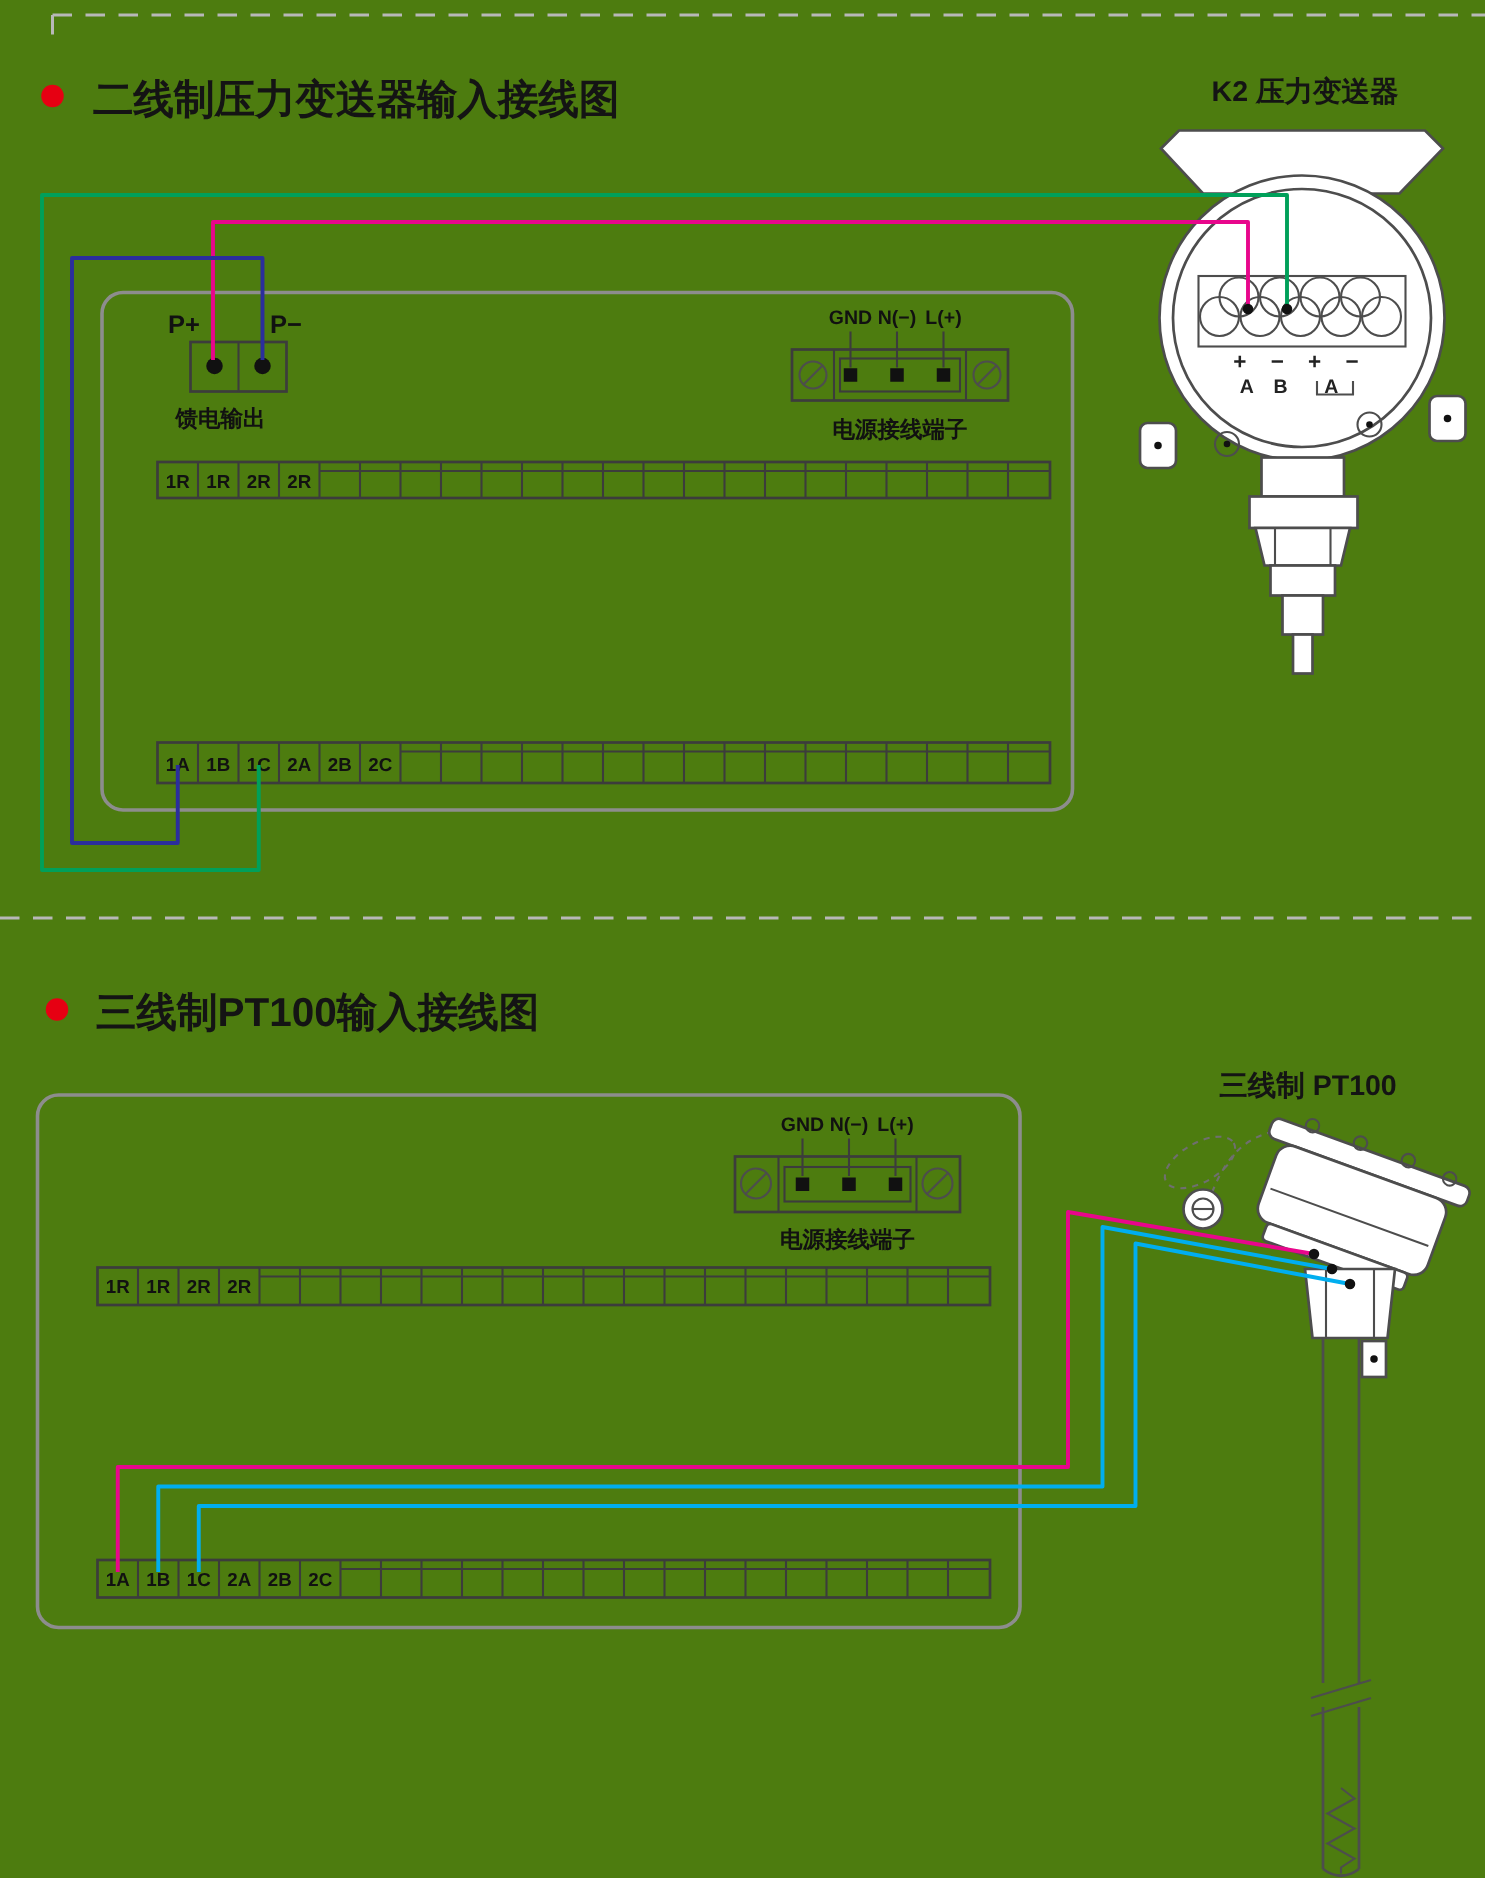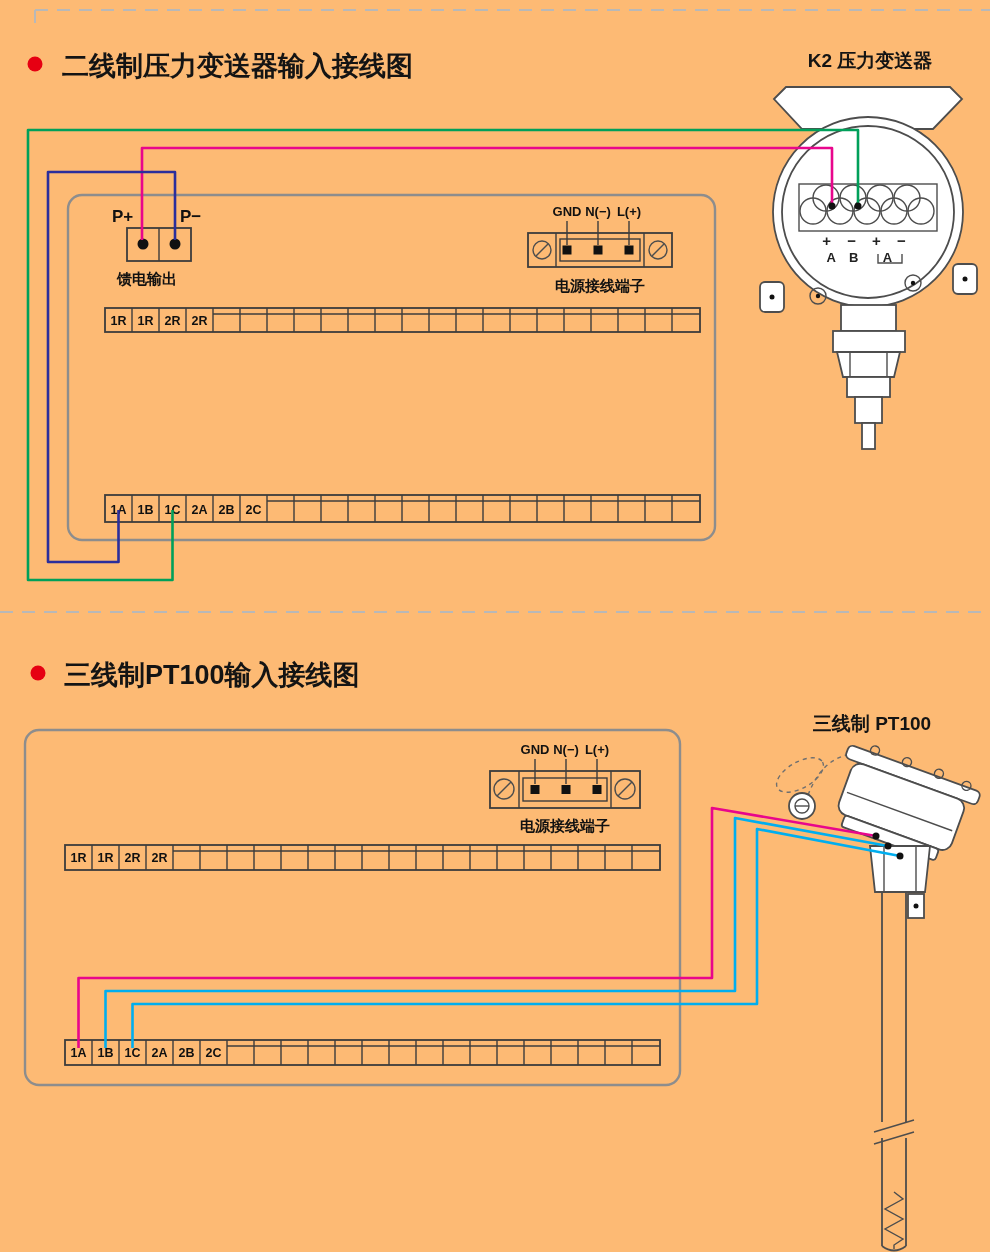--- a/index.html
+++ b/index.html
@@ -1,16 +1,16 @@
 <!DOCTYPE html>
 <html><head>
 <meta charset="utf-8">
 <style>
   html,body{margin:0;padding:0;background:#f2f2f2;}
-  .stage{position:relative;width:990px;height:1252px;background:#fdba74;overflow:hidden;margin:0 auto;
+  .stage{position:relative;width:990px;height:1252px;background:#4d7c0f;overflow:hidden;margin:0 auto;
          font-family:"Liberation Sans",sans-serif;}
   svg{position:absolute;left:0;top:0;font-family:"Liberation Sans",sans-serif;}
   .t-title{font-size:27px;font-weight:600;fill:#141414;}
   .t-dev{font-size:19px;font-weight:600;fill:#141414;}
   .t-pin{font-size:13px;font-weight:700;fill:#111;}
   .t-cell{font-size:12.5px;font-weight:700;fill:#111;}
   .t-lab{font-size:15px;font-weight:700;fill:#111;}
   .t-p{font-size:17px;font-weight:600;fill:#111;}
   .t-pol{font-size:15px;font-weight:600;fill:#222;letter-spacing:6px;}
   .t-ab{font-size:13px;font-weight:600;fill:#222;letter-spacing:5px;}

